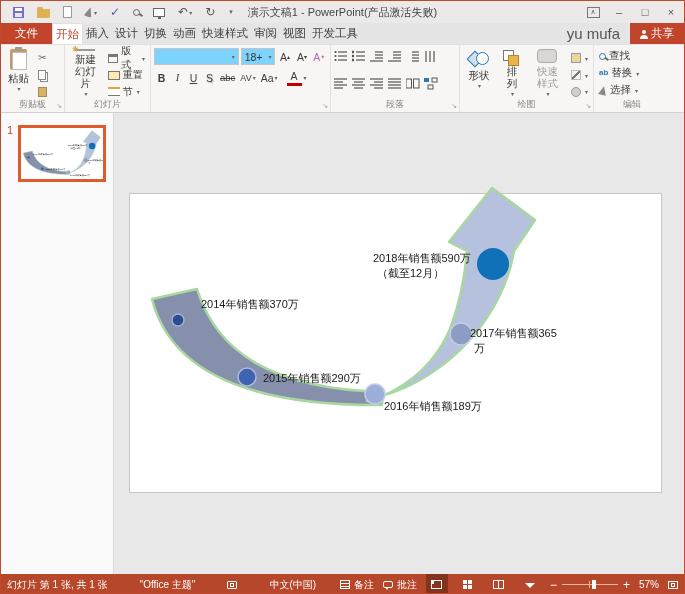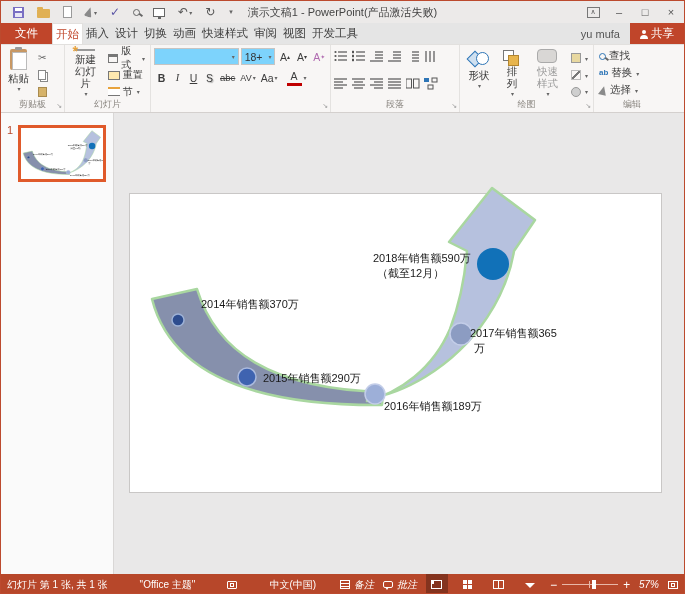--- a/index.html
+++ b/index.html
@@ -30,21 +30,21 @@
   .i-screen:after{content:'';position:absolute;left:4px;bottom:-3px;width:3px;height:3px;background:#666;}
   .i-bulb{width:8px;height:8px;border:1.5px solid #8a8a8a;border-radius:50%;position:relative;display:inline-block;}
   .i-bulb:after{content:'';position:absolute;left:2px;bottom:-4px;width:2px;height:3px;background:#8a8a8a;}
 
   
   .tabrow{height:22px;background:#e5e5e5;display:flex;align-items:stretch;font-size:11.5px;border-bottom:1px solid #e2e0de;}
   .tab-file{background:#c0452a;color:#fff;padding:0 14px;display:flex;align-items:center;}
   .tab{padding:0 3px;display:flex;align-items:center;color:#3d3d3d;}
   .tab.active{background:#fff;color:#c0452a;border:1px solid #e2e0de;border-bottom:none;}
   .tellme{display:flex;align-items:center;gap:5px;color:#777;padding:0 10px;font-size:11px;}
-  .tabuser{margin-left:auto;display:flex;align-items:center;font-size:11px;color:#555;padding-right:10px;}
+  .tabuser{margin-left:auto;display:flex;align-items:center;font-size:15px;color:#555;padding-right:10px;}
   .share-btn{background:#c0452a;color:#fff;display:flex;align-items:center;gap:4px;padding:0 10px;font-size:11.5px;}
   .i-person{width:7px;height:7px;position:relative;display:inline-block;}
   .i-person:before{content:'';position:absolute;left:2px;top:0;width:4px;height:4px;border-radius:50%;background:#fff;}
   .i-person:after{content:'';position:absolute;left:0;bottom:-2px;width:8px;height:4px;border-radius:4px 4px 0 0;background:#fff;}
 
   
   .ribbon{height:68px;background:#f8f6f5;border-bottom:1px solid #d4d0ce;display:flex;font-size:10.5px;color:#3d3d3d;}
   .rgroup{position:relative;padding:3px 3px 13px 3px;border-right:1px solid #e4e2e0;display:flex;gap:3px;}
   .glabel{position:absolute;bottom:1px;left:0;right:0;text-align:center;font-size:9px;color:#8a8680;}
   .launcher{position:absolute;bottom:2px;right:2px;font-size:7px;color:#9a9a9a;}
@@ -93,21 +93,21 @@
   .thumb{position:absolute;left:17px;top:12px;width:88px;height:57px;background:#fff;border:3px solid #e05a2b;}
   .thumb svg{width:100%;height:100%;display:block;}
   .slide{position:absolute;left:128px;top:80px;width:533px;height:300px;background:#fff;border:1px solid #c9c7c6;}
   .chart-overlay{position:absolute;left:0;top:0;width:685px;height:461px;pointer-events:none;}
   .chart-overlay text,.thumb text{font-family:"Liberation Sans","DejaVu Sans",sans-serif;}
   .watermark{position:absolute;right:5px;bottom:-16px;font-size:14px;font-weight:bold;font-style:italic;color:rgba(235,235,235,.95);text-shadow:1px 1px 1px rgba(90,90,90,.55);z-index:30;}
 
   
   .statusbar{height:21px;background:#b7472a;color:#fff;display:flex;align-items:center;font-size:10px;padding:0 6px;position:relative;}
   .sb-left{display:flex;align-items:center;gap:32px;}
-  .sb-right{margin-left:auto;display:flex;align-items:center;gap:9px;font-style:italic;}
+  .sb-right{margin-left:auto;display:flex;align-items:center;gap:9px;}
   .sb-item{display:flex;align-items:center;gap:4px;}
   .i-notes{width:10px;height:9px;border:1px solid #fff;background:linear-gradient(transparent 2px,#fff 2px,#fff 3px,transparent 3px,transparent 5px,#fff 5px,#fff 6px,transparent 6px);}
   .i-comment{width:10px;height:7px;border:1px solid #fff;border-radius:2px;position:relative;}
   .i-comment:after{content:'';position:absolute;left:1px;bottom:-3px;width:0;height:0;border-left:2px solid transparent;border-right:2px solid transparent;border-top:3px solid #fff;}
   .vbtn{width:22px;height:21px;display:flex;align-items:center;justify-content:center;}
   .vbtn.active{background:rgba(0,0,0,.28);}
   .i-vnorm{width:11px;height:9px;border:1px solid #fff;background:linear-gradient(90deg,#fff 2px,transparent 2px) no-repeat 0 0/3px 3px;}
   .i-vsort{width:9px;height:9px;background:#fff;box-shadow:5px 0 0 #fff,0 5px 0 #fff,5px 5px 0 #fff;width:4px;height:4px;margin-right:5px;margin-bottom:5px;}
   .i-vread{width:11px;height:9px;border:1px solid #fff;background:linear-gradient(90deg,transparent 4px,#fff 4px,#fff 5px,transparent 5px);}
   .i-vshow{width:0;height:0;border-top:5px solid #fff;border-left:5px solid transparent;border-right:5px solid transparent;margin-top:2px;position:relative;}

